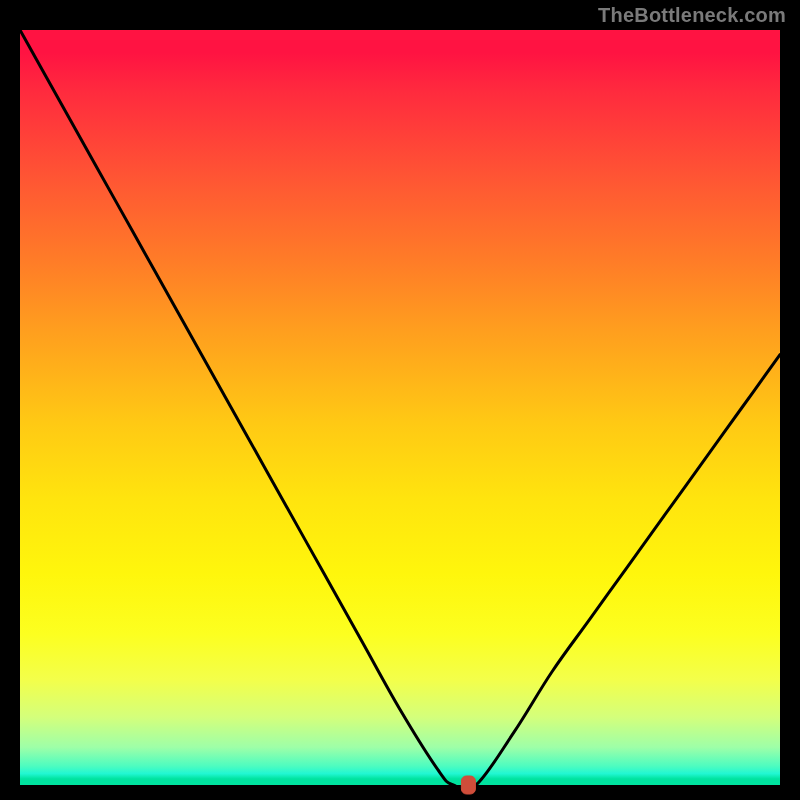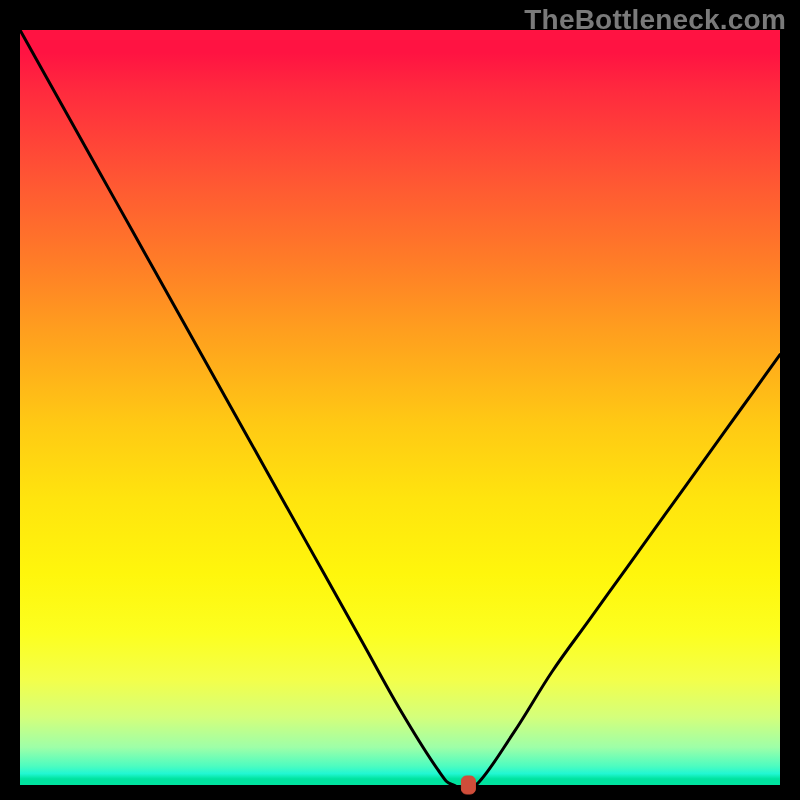--- a/index.html
+++ b/index.html
@@ -15,21 +15,21 @@
     position: relative;
     width: 800px;
     height: 800px;
     background: #000000;
   }
   .attribution {
     position: absolute;
     top: 4px;
     right: 14px;
     color: #7a7a7a;
-    font-size: 28px;
+    font-size: 20px;
     font-weight: 600;
     letter-spacing: 0.2px;
     pointer-events: none;
     text-align: center;
   }
   .plot {
     position: absolute;
     left: 20px;
     top: 30px;
     width: 760px;

